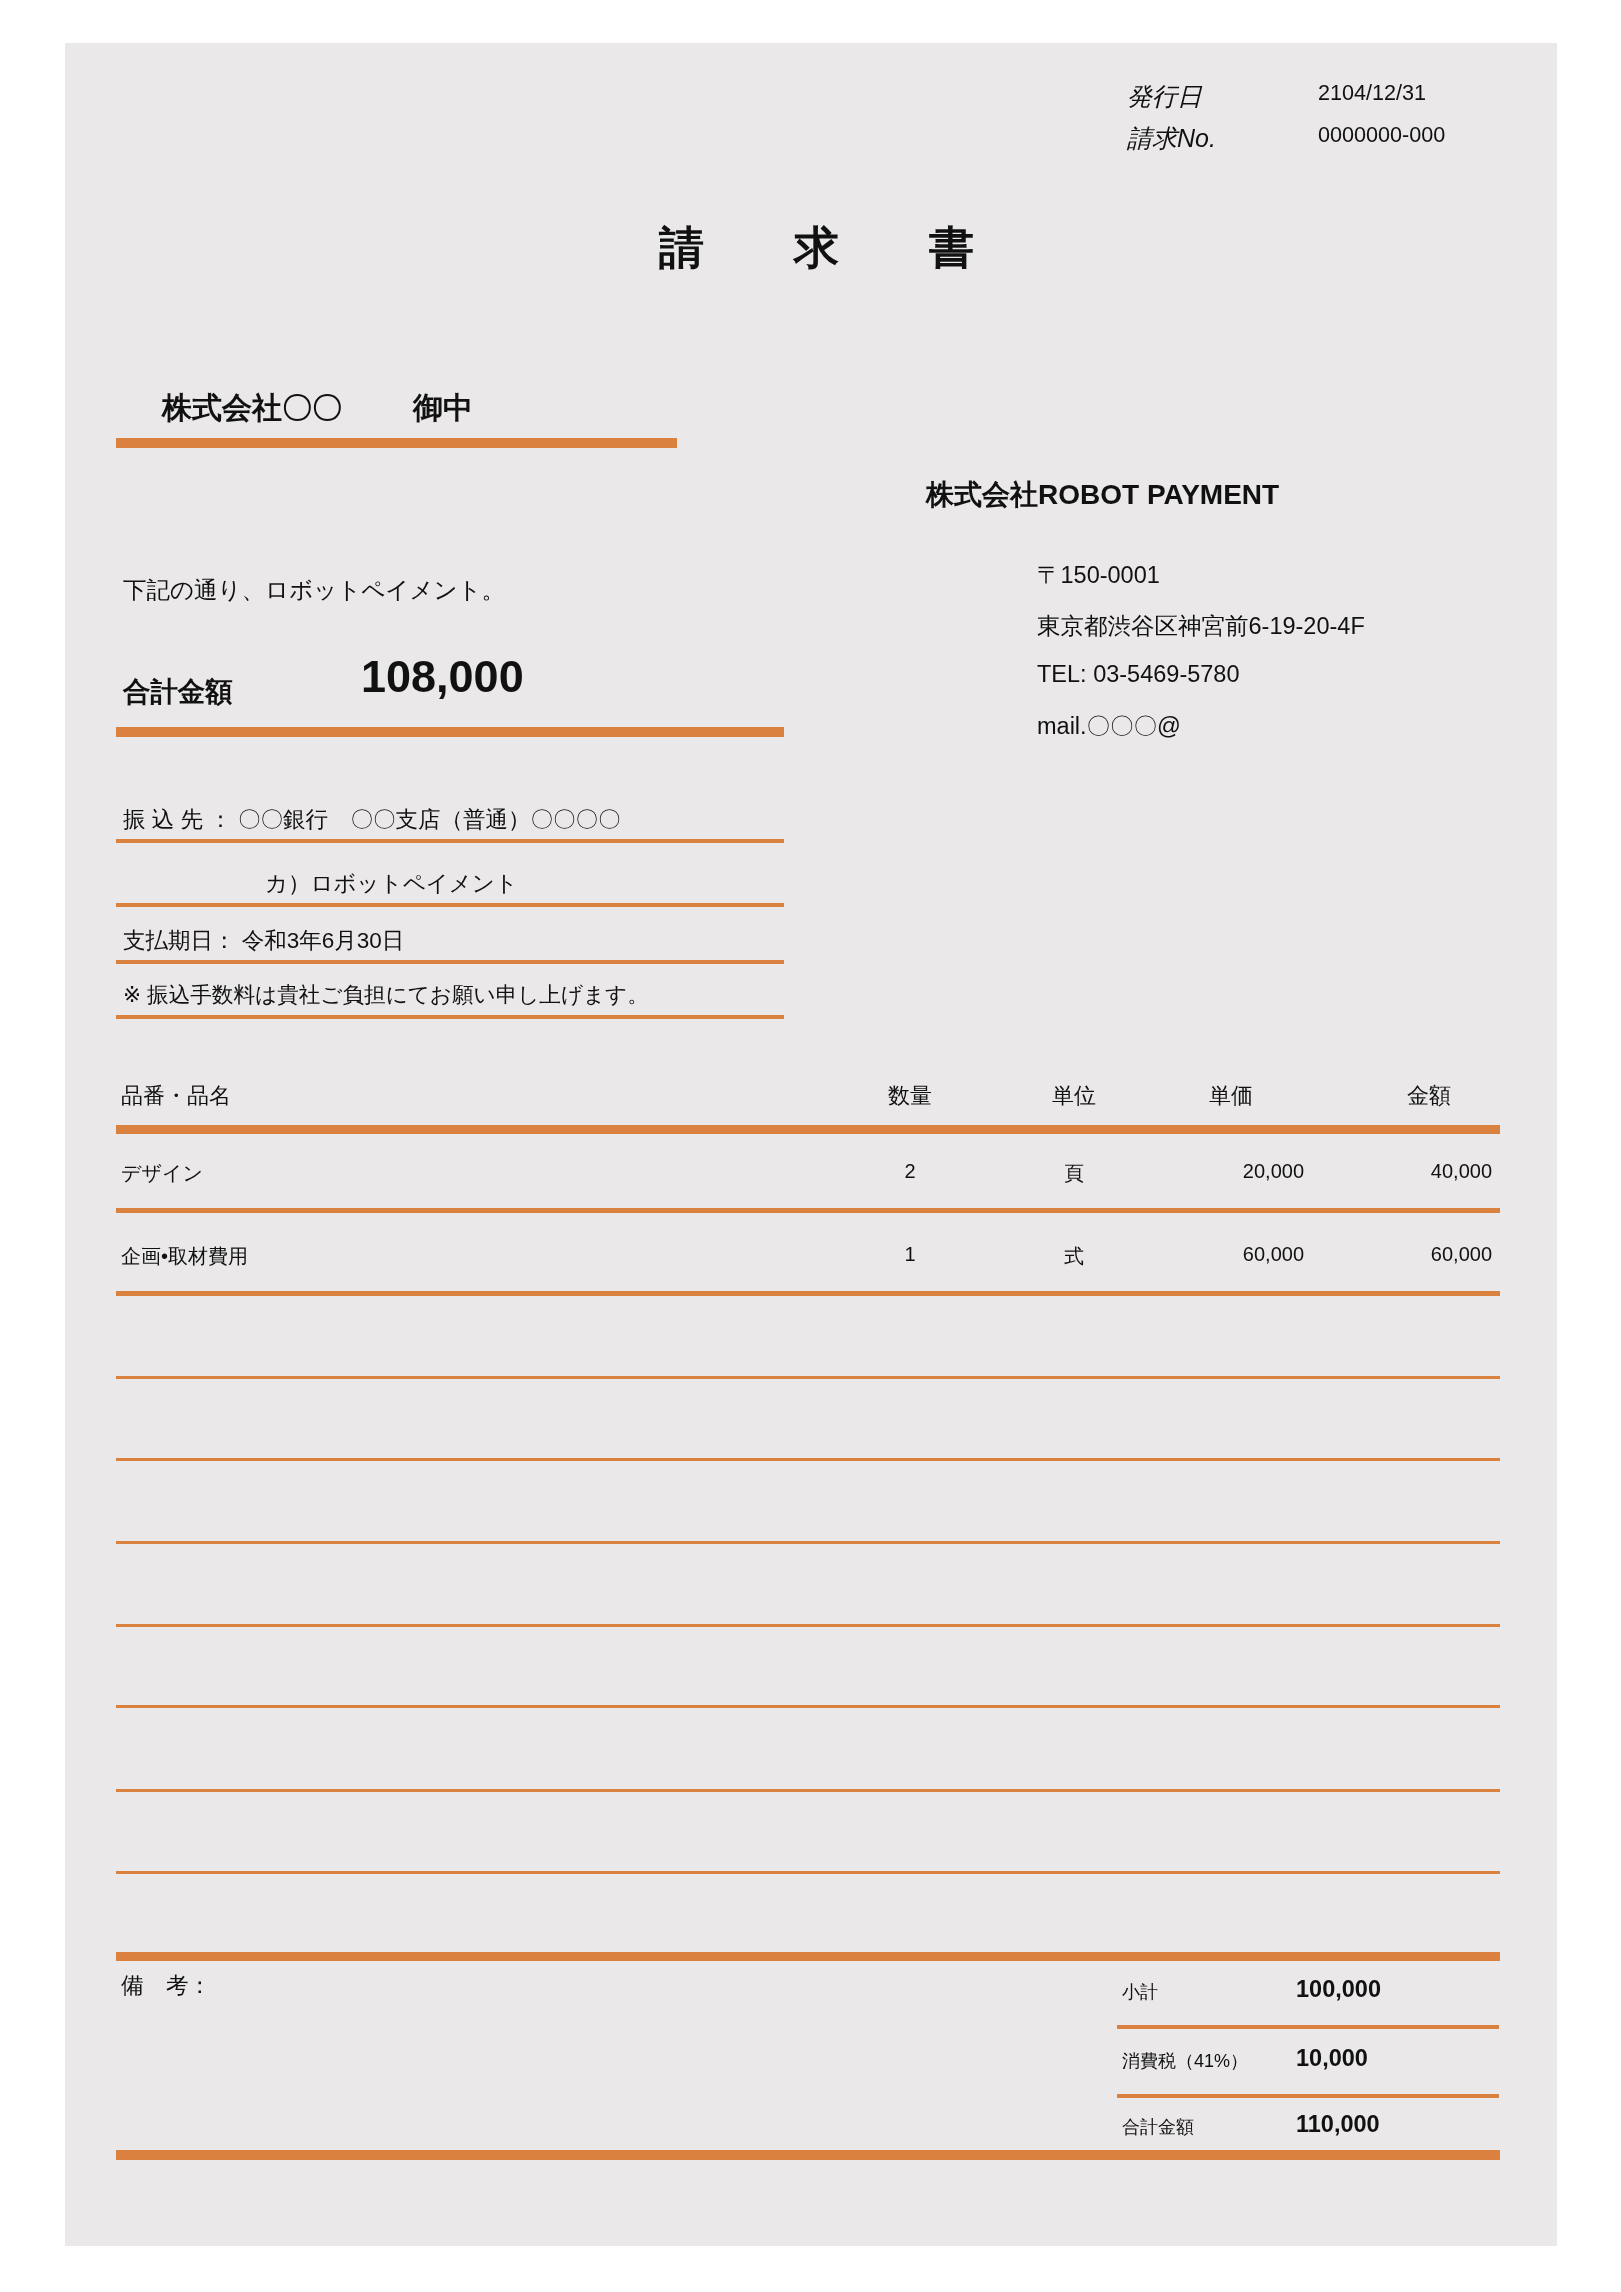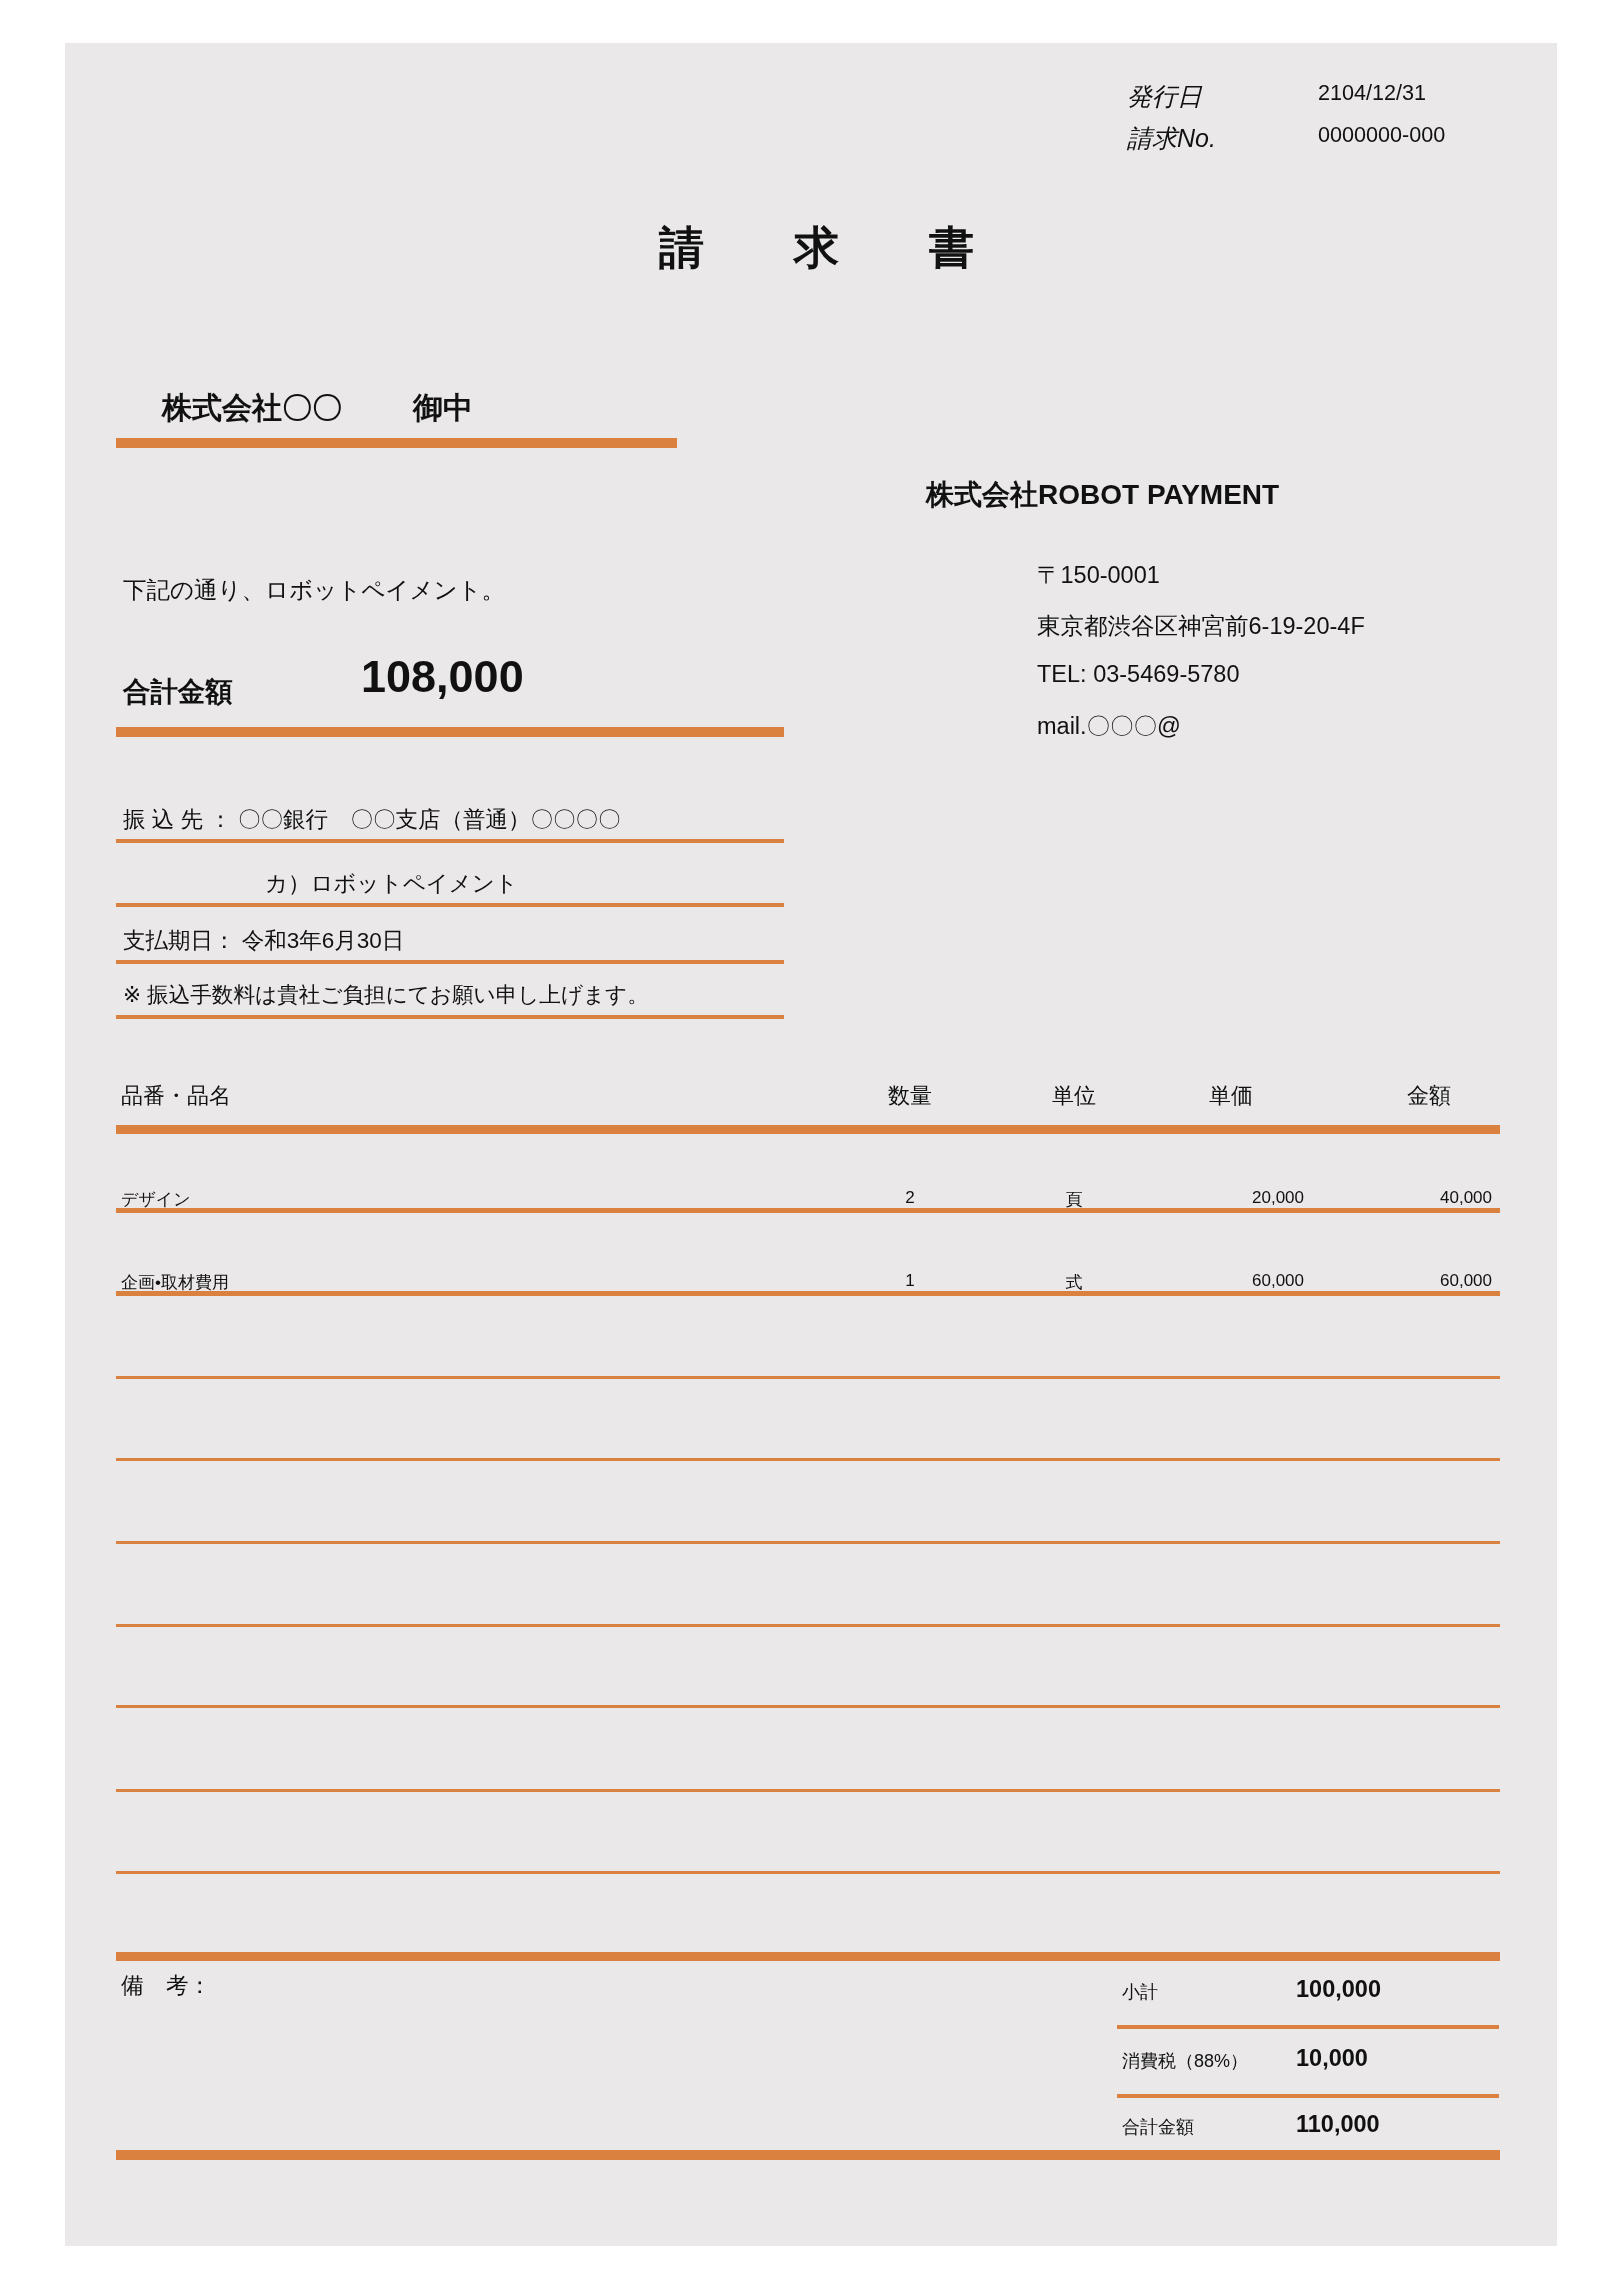--- a/index.html
+++ b/index.html
@@ -17,21 +17,21 @@
   #recipient{left:162px;top:388px;font-size:30px;font-weight:bold;display:flex;gap:71px;}
   #issuer-name{left:926px;top:476px;font-size:28px;font-weight:bold;}
   .issuer-line{left:1037px;font-size:23.5px;}
   #greeting{left:123px;top:574px;font-size:23.5px;}
   #total-label{left:123px;top:674px;font-size:27.4px;font-weight:bold;}
   #total-value{left:361px;top:651px;font-size:45px;font-weight:bold;}
   .pay-line{left:123px;font-size:22.5px;}
   #pay-account{left:265px;font-size:22.5px;}
   #pay-note{font-size:21.6px;}
   .th{top:1081px;font-size:22px;}
-  .cell{font-size:17px;margin-top:28px;}
+  .cell{font-size:20px;}
   .c-center{width:118px;text-align:center;}
   .c-right{width:147px;text-align:right;}
   #remarks{left:121px;top:1970px;font-size:22.5px;}
   .tot-label{left:1122px;font-size:18px;}
   .tot-value{left:1296px;width:196px;text-align:left;font-size:23.5px;font-weight:bold;}
 </style>
 </head>
 <body>
 
 <div id="sheet"></div>
@@ -103,20 +103,20 @@
 <div class="bar" style="left:116px;top:1871px;width:1384px;height:2.9px;"></div>
 
 <div class="bar" style="left:116px;top:1952px;width:1384px;height:8.8px;"></div>
 
 <div class="abs" id="remarks">備　考：</div>
 
 <div class="abs tot-label" style="top:1980px;">小計</div>
 <div class="abs tot-value" style="top:1976px;">100,000</div>
 <div class="bar" style="left:1117px;top:2025px;width:382px;height:3.9px;"></div>
 
-<div class="abs tot-label" style="top:2049px;">消費税（88%）</div>
+<div class="abs tot-label" style="top:2049px;">消費税（41%）</div>
 <div class="abs tot-value" style="top:2045px;">10,000</div>
 <div class="bar" style="left:1117px;top:2094px;width:382px;height:3.9px;"></div>
 
 <div class="abs tot-label" style="top:2115px;">合計金額</div>
 <div class="abs tot-value" style="top:2111px;">110,000</div>
 <div class="bar" style="left:116px;top:2150px;width:1384px;height:9.8px;"></div>
 
 
 </body></html>

